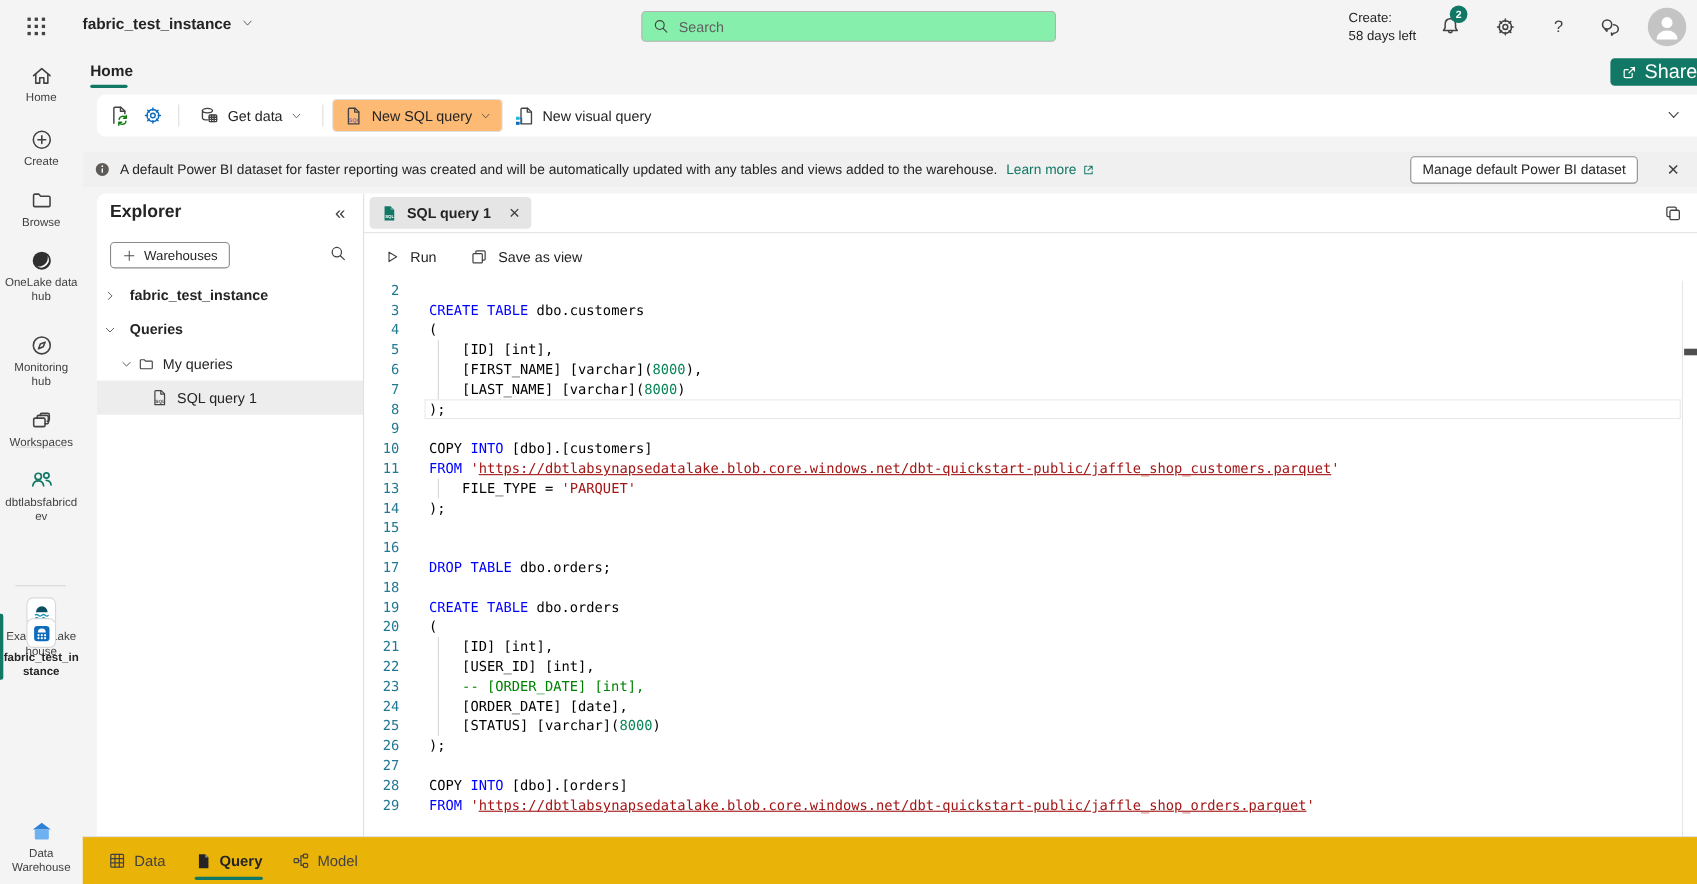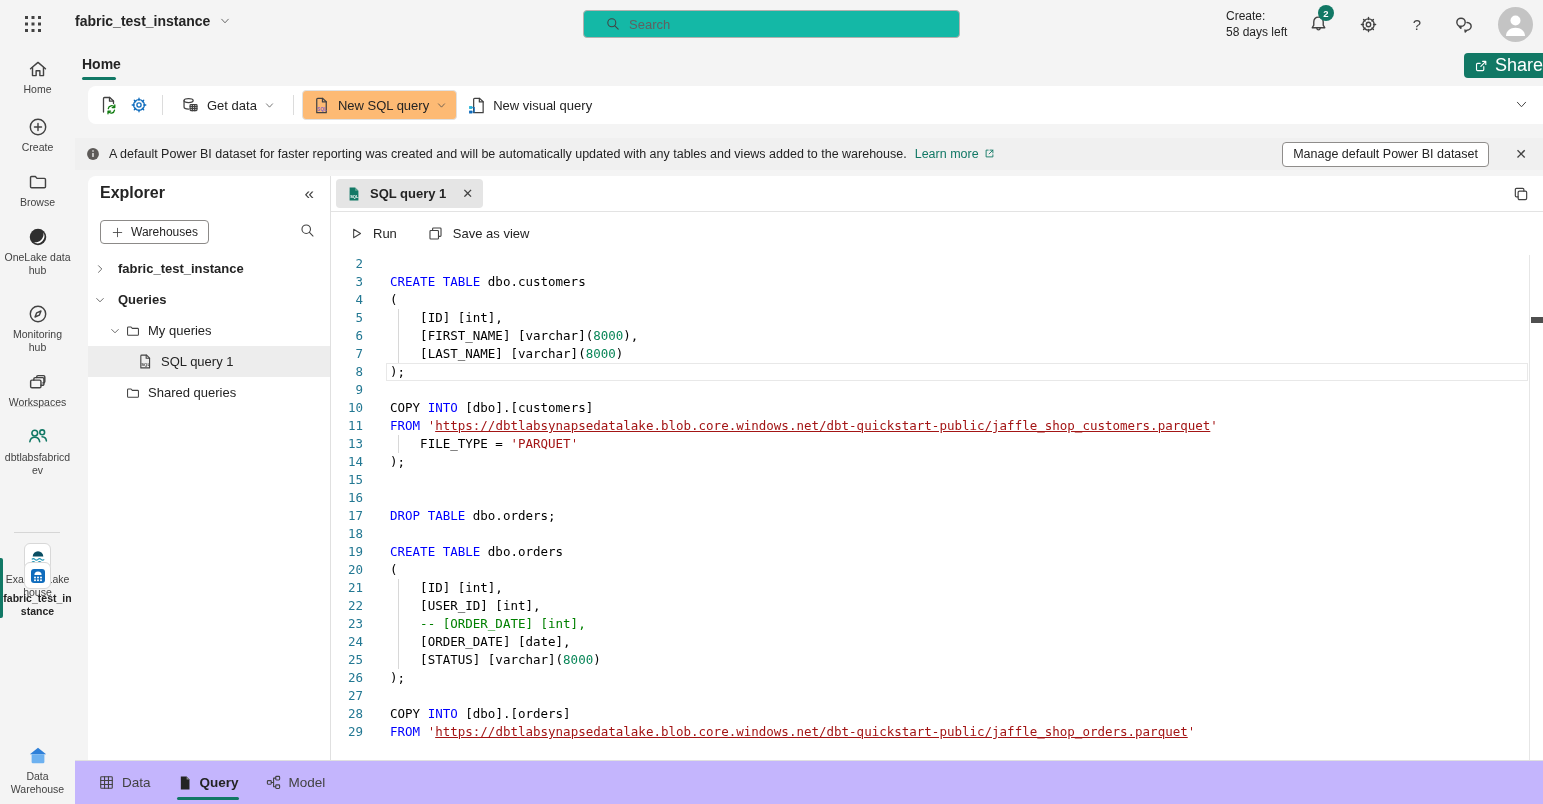--- a/index.html
+++ b/index.html
@@ -12,22 +12,22 @@
   #app { position:relative; width:1543px; height:804px; }
 
   svg { display:block; }
   .ic { stroke:#424242; fill:none; stroke-width:1.3; stroke-linecap:round; stroke-linejoin:round; }
 
   
   .header { position:absolute; left:0; top:0; right:0; height:48px; }
   .waffle { position:absolute; left:23px; top:14px; width:20px; height:20px; cursor:pointer; }
   .ws-switch { position:absolute; left:75px; top:13px; display:flex; align-items:center; gap:9px;
                font-size:14px; font-weight:700; cursor:pointer; }
-  .searchbox { position:absolute; left:583px; top:10px; width:377px; height:28px; background:#14b8a6;
-               border:1px solid #b3b1af; border-radius:4px; display:flex; align-items:center; padding:0 21px; gap:8px; }
+  .searchbox { position:absolute; left:583px; top:10px; width:377px; height:28px; background:#86efac;
+               border:1px solid #b3b1af; border-radius:4px; display:flex; align-items:center; padding:0 9px; gap:8px; }
   .searchbox input { border:none; outline:none; flex:1; font-size:13px; color:#242424;
                      font-family:"Liberation Sans",sans-serif; background:transparent; }
   .searchbox input::placeholder { color:#616161; }
   .trial { position:absolute; left:1226px; top:8px; font-size:12px; line-height:16px; color:#242424; cursor:pointer; }
   .tb-ic { position:absolute; top:12px; width:24px; height:24px; display:flex; align-items:center; justify-content:center; cursor:pointer; }
   .badge { position:absolute; left:1318px; top:5px; min-width:16px; height:16px; border-radius:8px;
            background:#117865; color:#fff; font-size:9.5px; font-weight:700; display:flex; align-items:center;
            justify-content:center; padding:0 4px; }
   .qmark { font-size:15px; color:#424242; font-weight:400; }
   .avatar { position:absolute; left:1498px; top:7px; width:35px; height:35px; border-radius:50%;
@@ -46,21 +46,21 @@
   .icon-btn { width:30px; height:30px; border-radius:4px; display:flex; align-items:center; justify-content:center; cursor:pointer; }
   .rb-div { width:1px; height:20px; background:#dcdcdc; margin:0 8px; }
   .rb-btn { height:30px; display:flex; align-items:center; gap:7px; padding:0 9px; font-size:13px;
             border-radius:4px; cursor:pointer; background:transparent; border:1px solid transparent; }
   .rb-btn.pressed { background:#fdba74; border-color:#e1e1e1; }
   .ribbon-chevron { position:absolute; right:14px; top:11px; cursor:pointer; }
 
   
   .banner { position:absolute; left:75px; top:138px; right:0; height:32px; background:#f0f0f0;
             display:flex; align-items:center; padding:0 12px 0 10px; gap:8px; font-size:12.5px; }
-  .banner .lnk { color:#117865; text-decoration:none; display:flex; gap:4px; cursor:pointer; }
+  .banner .lnk { color:#117865; text-decoration:none; display:flex; align-items:center; gap:4px; cursor:pointer; }
   .banner .spacer { flex:1; }
   .manage-btn { height:25px; padding:0 10px; background:#fff; border:1px solid #8f8d8b; border-radius:4px;
                 font-size:12.5px; font-family:"Liberation Sans",sans-serif; color:#242424; cursor:pointer; }
   .banner .close { width:20px; height:20px; margin-left:14px; display:flex; align-items:center; justify-content:center;
                    font-size:14px; color:#424242; cursor:pointer; }
 
   
   .rail { position:absolute; left:0; top:48px; bottom:0; width:75px; background:#f4f4f4; z-index:5; }
   .ritem { position:absolute; left:0; width:75px; display:flex; flex-direction:column; align-items:center; cursor:pointer; }
   .ritem .lbl { font-size:10.5px; line-height:12.5px; color:#424242; margin-top:3px; text-align:center;
@@ -106,21 +106,21 @@
   .ct { position:absolute; left:59px; top:0; }
   .guide { position:absolute; left:67px; top:0; bottom:0; width:1px; background:#d8d8d8; }
   .cl.cur::after { content:""; position:absolute; left:55px; right:15px; top:0; bottom:0;
                    border:1px solid #e8e8e8; pointer-events:none; }
   .tk-kw { color:#0000ff; } .tk-pl { color:#000; } .tk-num { color:#098658; }
   .tk-str { color:#a31515; } .tk-url { color:#a31515; text-decoration:underline; } .tk-cmt { color:#008000; }
   .ruler { position:absolute; right:0; top:0; bottom:0; width:14px; border-left:1px solid #e6e6e6; background:#fff; }
   .ruler-mark { position:absolute; left:1px; right:0; top:62px; height:6px; background:#4f4f4f; }
 
   
-  .bottombar { position:absolute; left:75px; right:0; bottom:0; height:44px; background:#c4b5fd;
+  .bottombar { position:absolute; left:75px; right:0; bottom:0; height:44px; background:#eab308;
                border-top:1px solid #e0e0e0; display:flex; align-items:center; padding-left:23px; gap:26px; }
   .btab { display:flex; align-items:center; gap:7px; font-size:13.5px; color:#424242; position:relative;
           height:100%; cursor:pointer; }
   .btab.active { font-weight:700; color:#242424; }
   .btab.active::after { content:""; position:absolute; left:0; right:0; bottom:4px; height:3px;
                         border-radius:2px; background:#117865; }
 </style>
 </head>
 <body>
 
@@ -425,26 +425,20 @@
         </div>
         <div class="trow selected" style="padding-left:49px">
           <svg class="ticon" width="17" height="17" viewBox="0 0 20 20">
             <g class="ic">
                 <path d="M4.5 17.5 V3.5 a1 1 0 0 1 1 -1 h5.8 L14.8 6 V17.5 Z"></path>
                 <path d="M10.8 2.5 V6.2 h4"></path>
               </g>
             <text x="5" y="15.8" font-size="5" font-weight="bold" fill="#424242" font-family="Liberation Sans, sans-serif">SQL</text>
             </svg>
           <span style="margin-left:7px">SQL query 1</span>
-        </div>
-        <div class="trow" style="padding-left:37px">
-          <svg class="ic ticon" width="16" height="16" viewBox="0 0 20 20">
-            <path d="M3.2 6 a1 1 0 0 1 1 -1 h3.4 l1.5 1.7 h6.7 a1 1 0 0 1 1 1 v6.6 a1 1 0 0 1 -1 1 H4.2 a1 1 0 0 1 -1 -1 Z"></path>
-            </svg>
-          <span style="margin-left:7px">Shared queries</span>
         </div>
       </div>
     </div>
 
     <div class="vdiv"></div>
 
     <div class="editor">
       <div class="tabrow">
         <div class="qtab">
           <svg width="16" height="16" viewBox="0 0 20 20">

